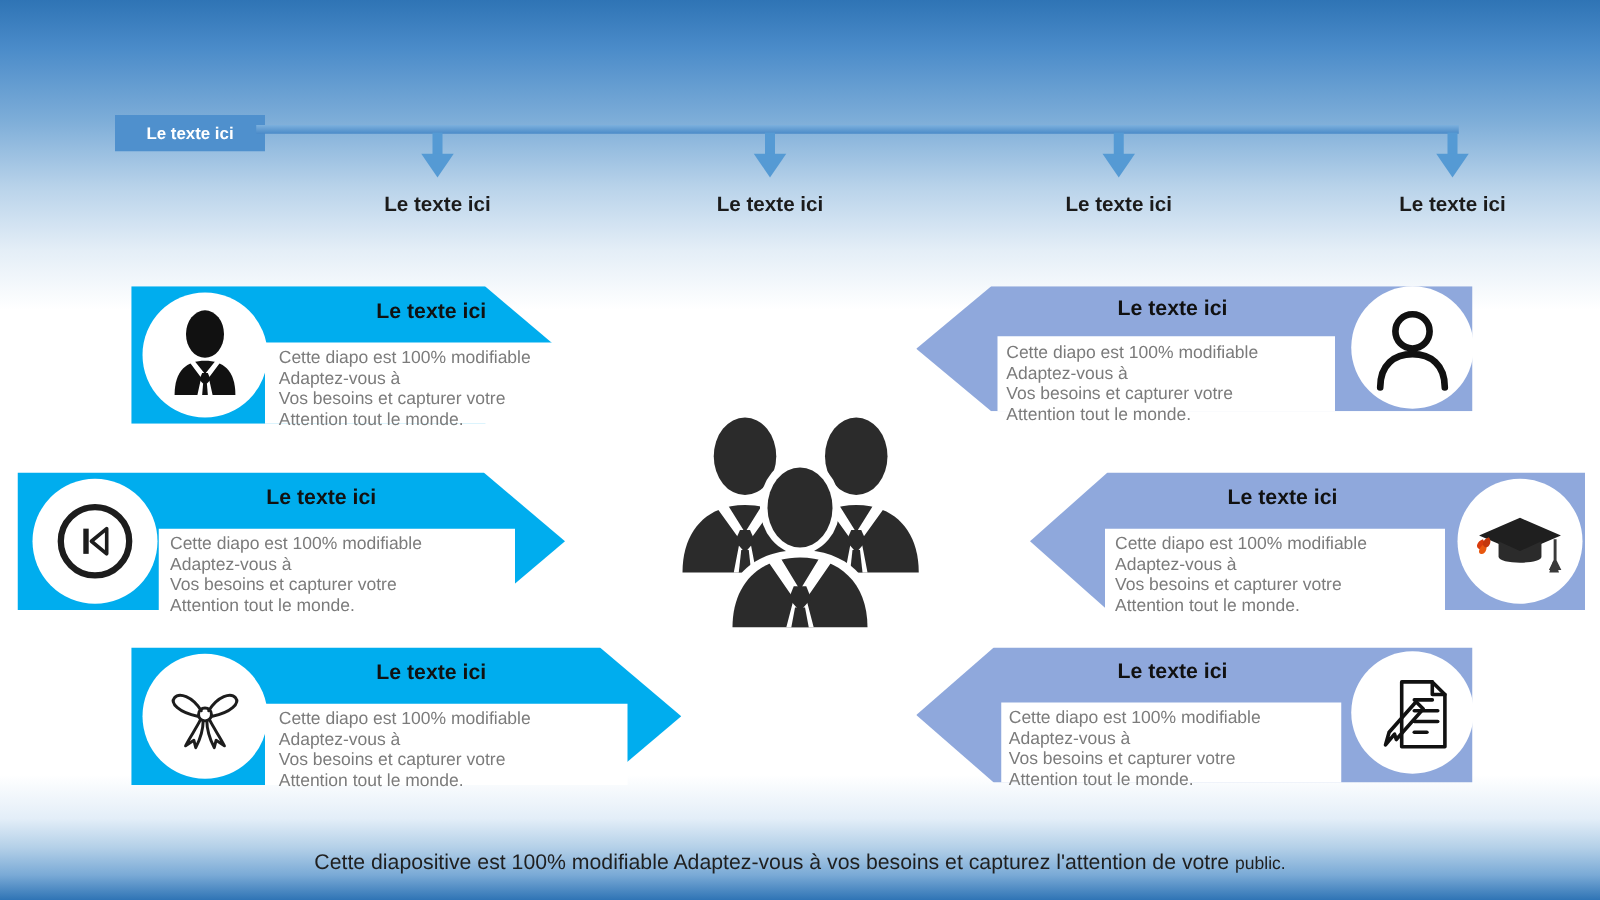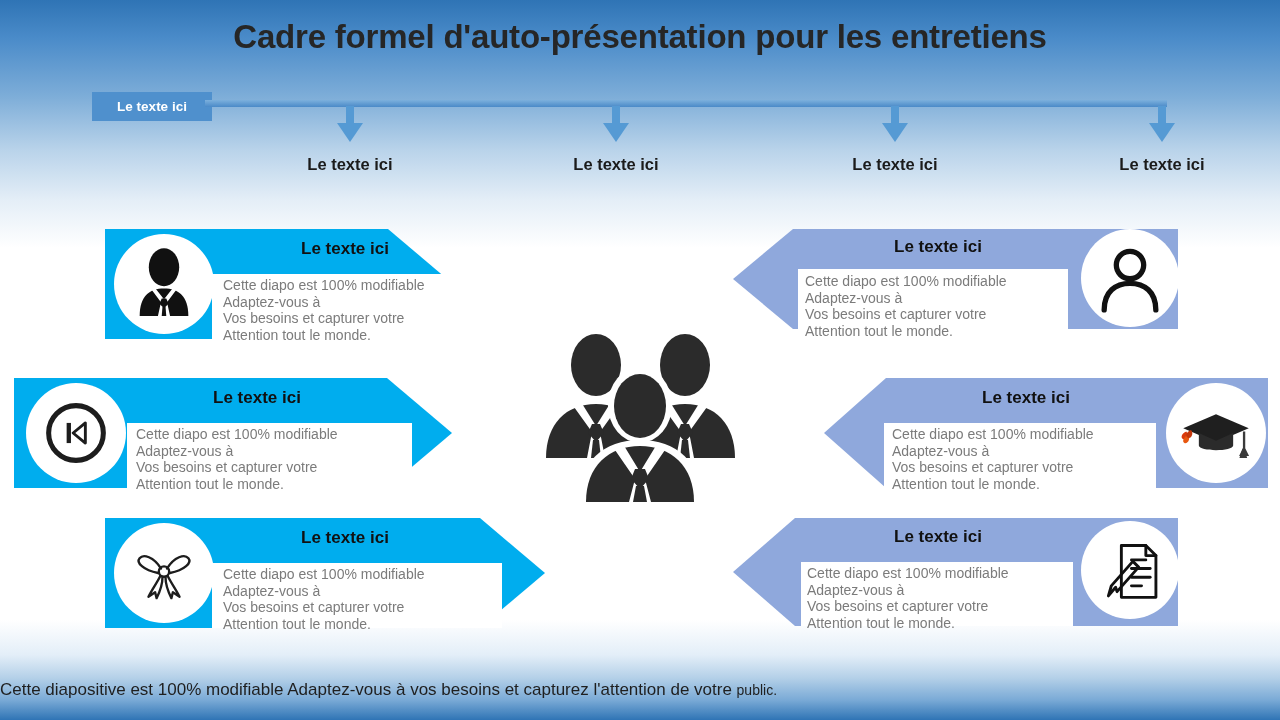--- a/index.html
+++ b/index.html
@@ -142,32 +142,31 @@
     width: 205px;
     height: 172px;
   }
 
   
   .footer {
     position: absolute;
     left: 0;
     top: 680px;
     width: 1280px;
-    text-align: left;
+    text-align: center;
     font-size: 17px;
     color: #1f1f1f;
   }
   .footer .tail { font-size: 14px; }
 </style>
 </head>
 <body>
 
 <div id="slide">
 
-  <div class="title">Cadre formel d'auto-présentation pour les entretiens</div>
 
   <div class="tl-badge">
     <span>Le texte ici</span>
   </div>
   <div class="tl-line"></div>
 
   <div class="tl-arrow" style="left:337px;">
     <div class="stem"></div>
     <div class="head"></div>
   </div>

